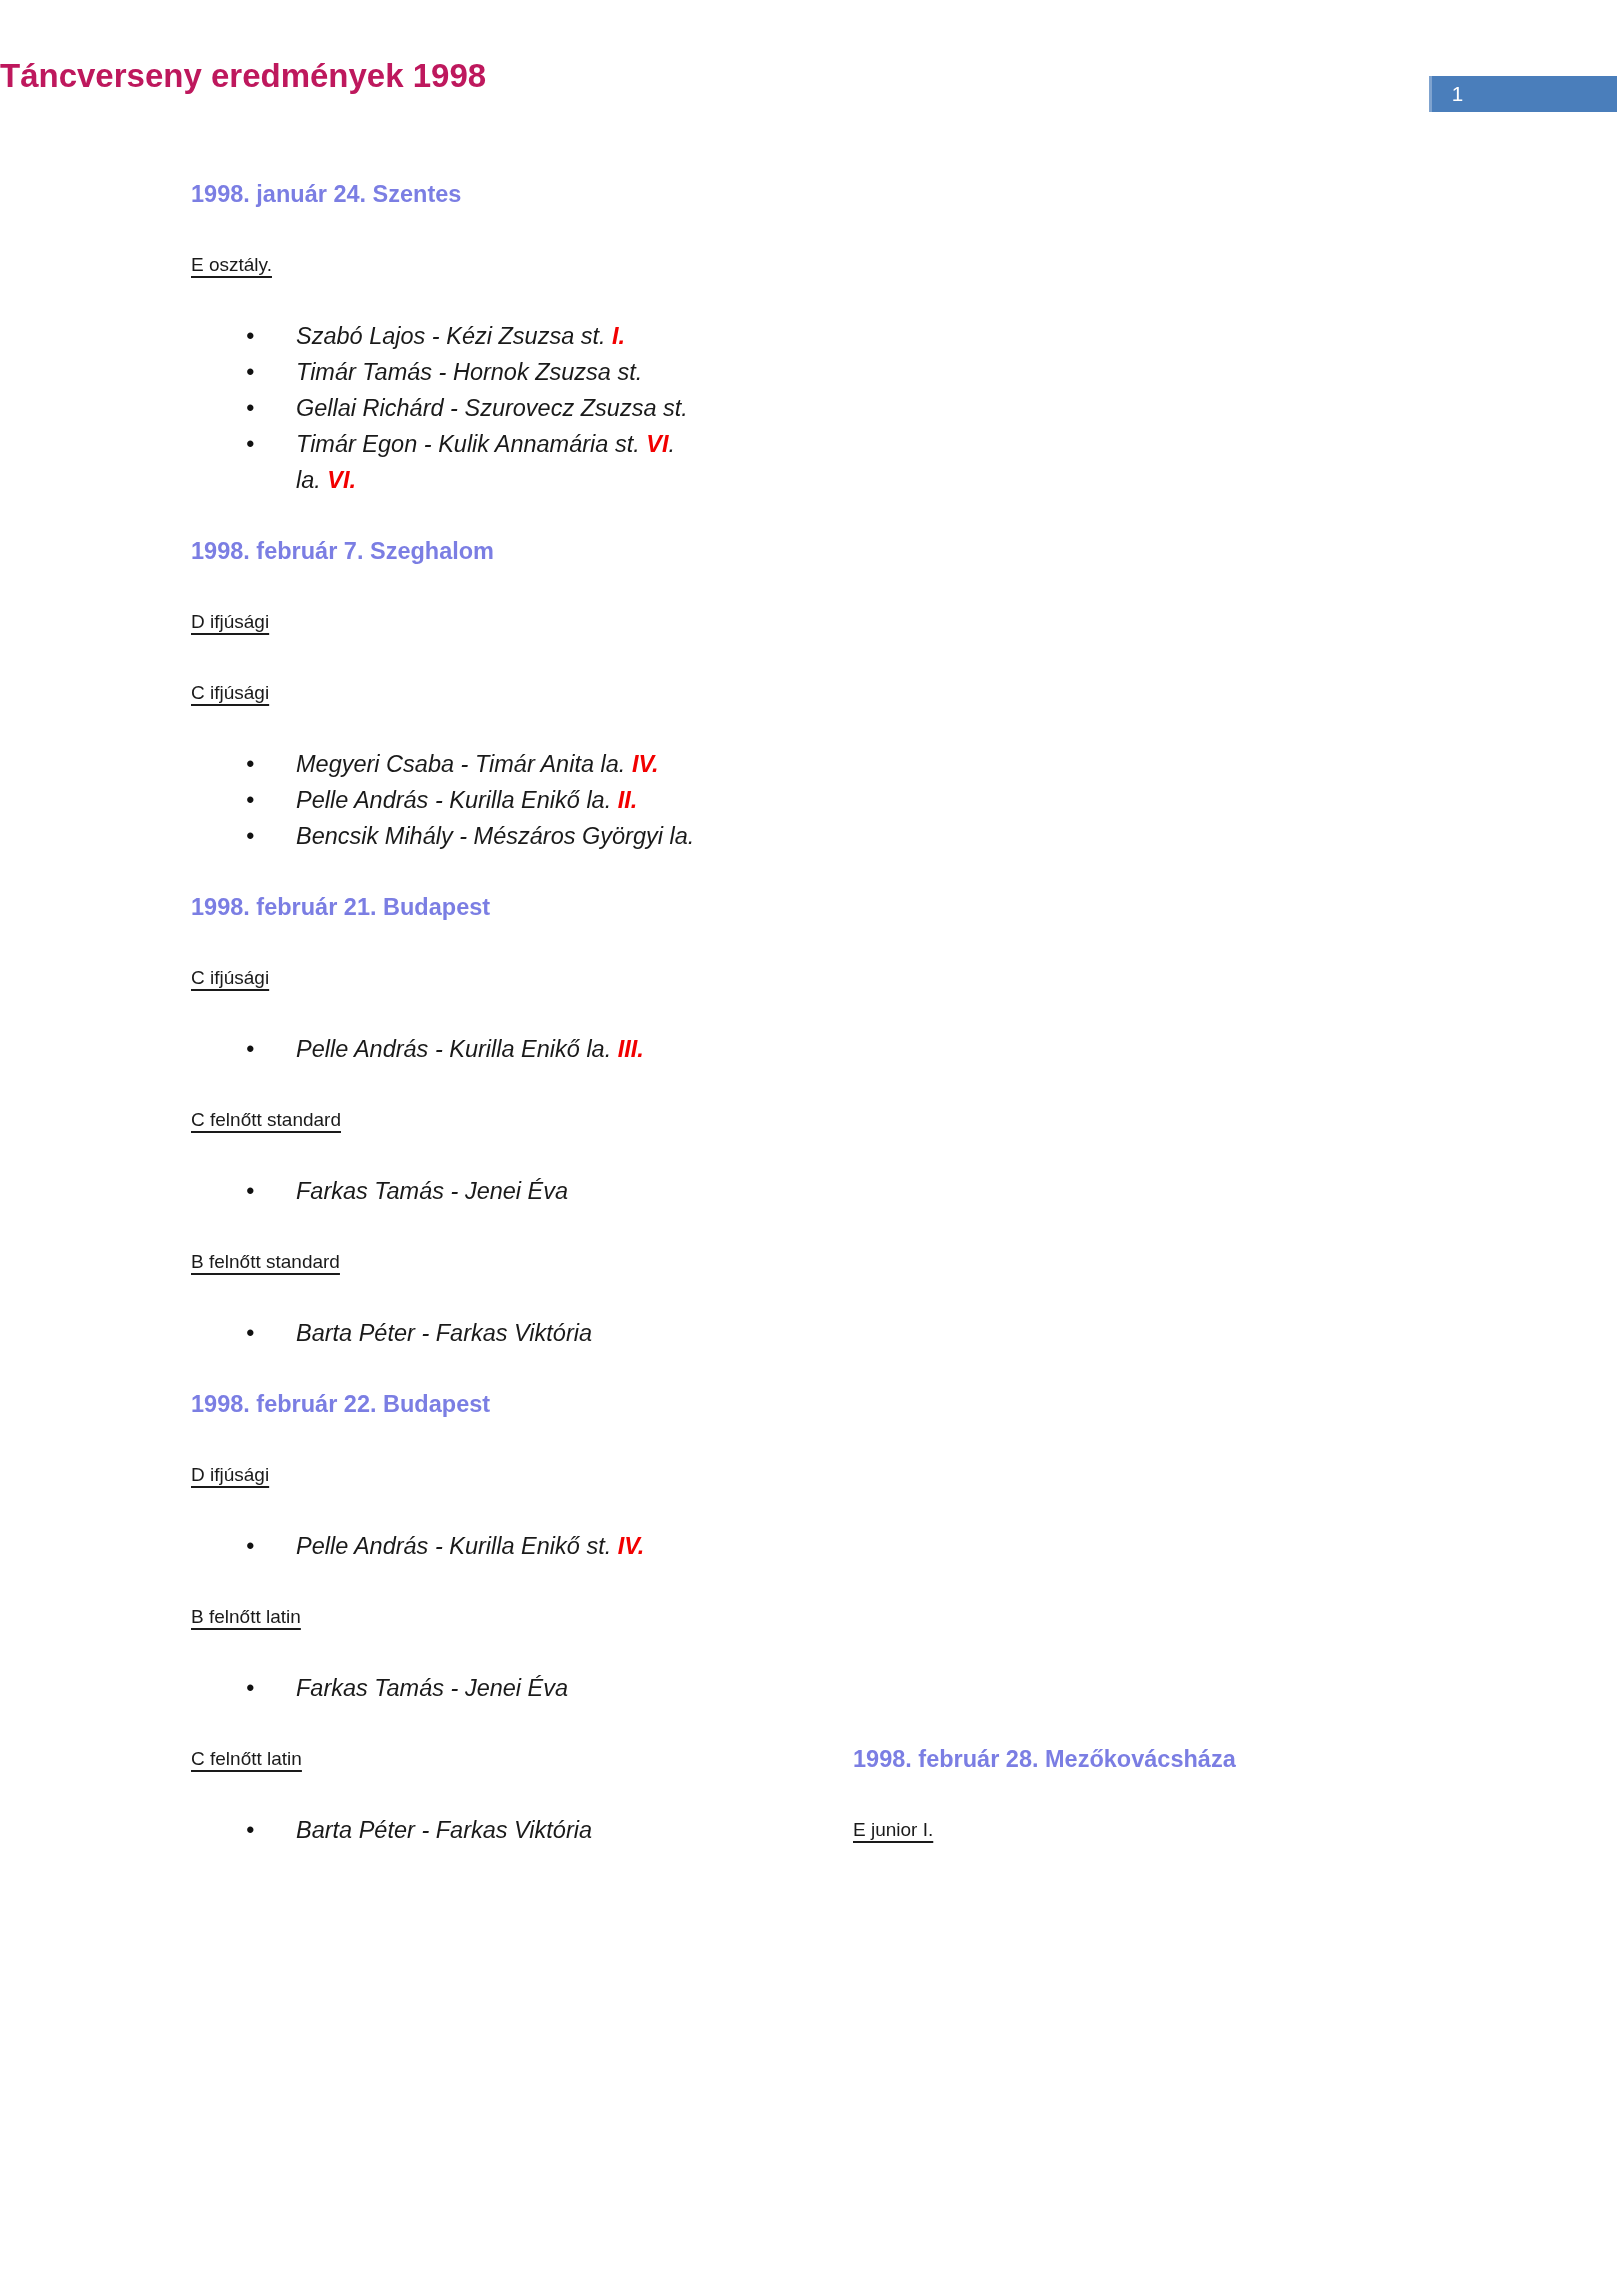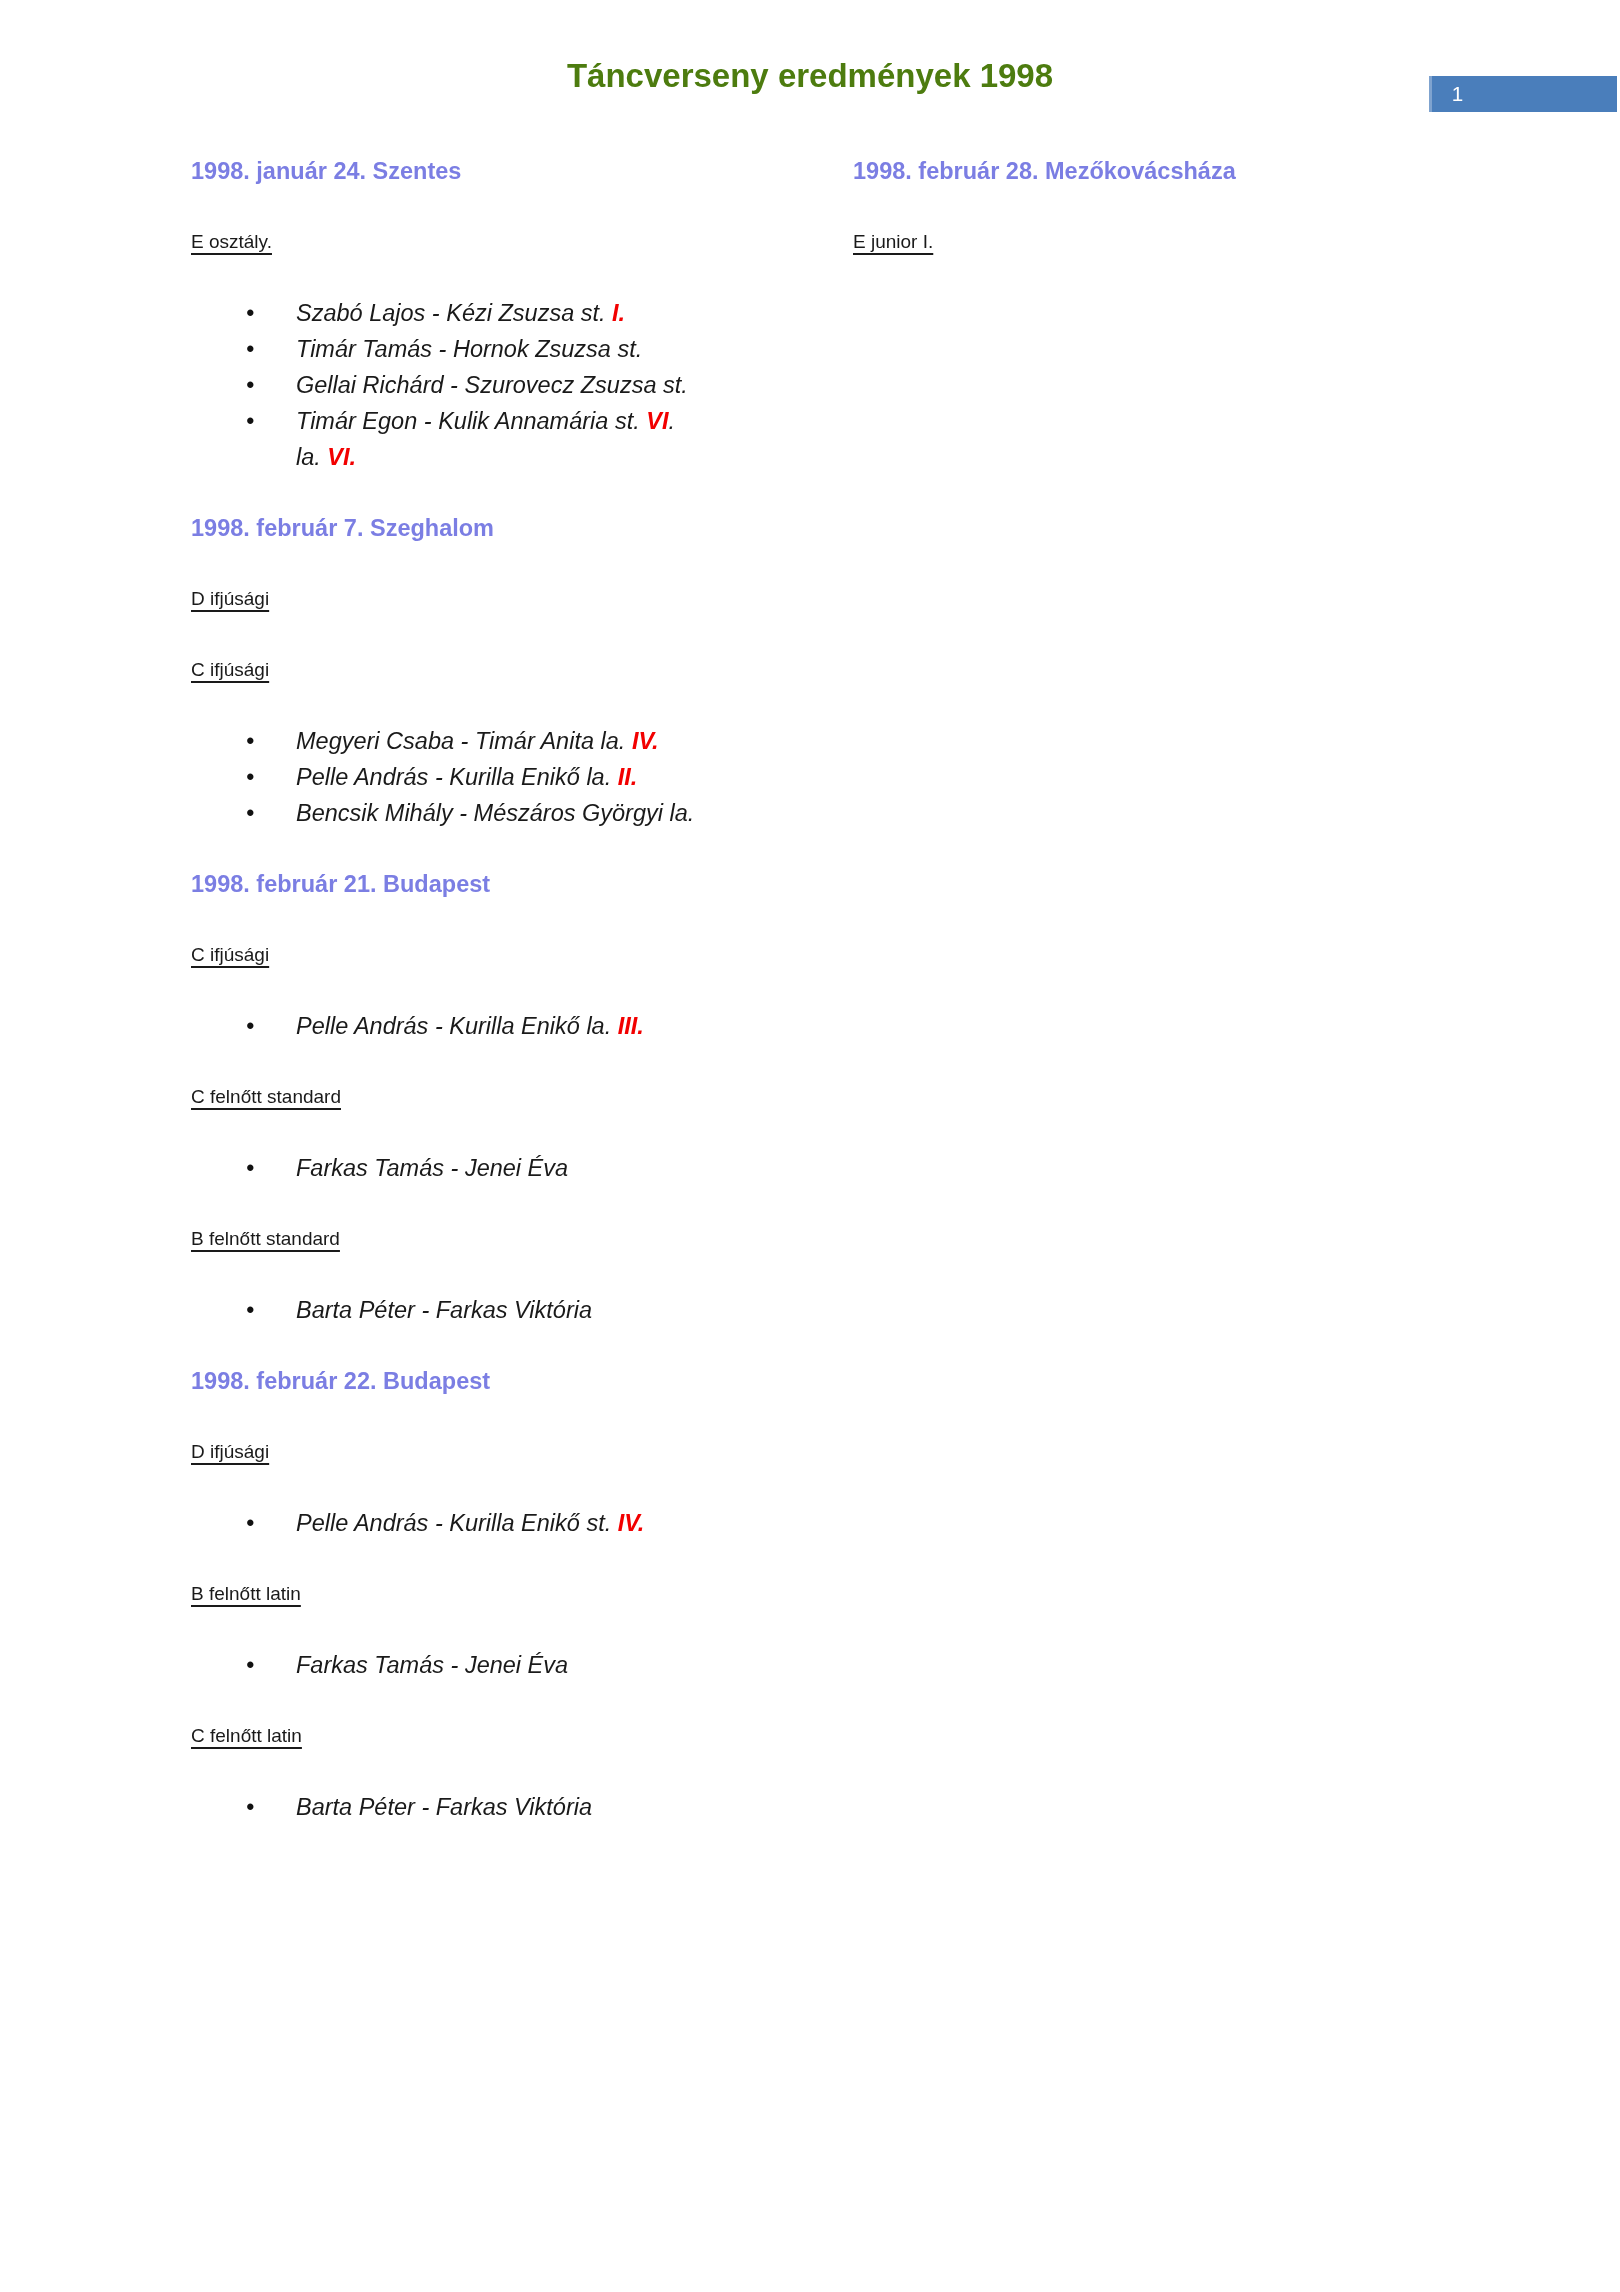--- a/index.html
+++ b/index.html
@@ -13,40 +13,39 @@
   body{
     width:1620px;height:2293px;
     background:#ffffff;
     font-family:"Liberation Sans", sans-serif;
     color:var(--text);
     position:relative;
     overflow:hidden;
   }
   .doc-title{
     font-size:33px;font-weight:bold;
-    text-align:center;
     margin:55px 0 0 0;
     line-height:41px;
-    color:#4d7c0f;
+    color:#be185d;
   }
   .page-badge{
     position:absolute;top:76px;right:2.9px;
     width:188px;height:36px;
     background:var(--badge);
     border-left:3.9px solid var(--badge-edge);
     box-sizing:border-box;
     display:flex;align-items:center;
   }
   .page-badge .num{
     color:#ffffff;font-size:20.6px;padding-left:19.6px;line-height:1;
   }
   .columns{
     display:flex;
-    margin:57px 0 0 191px;
-    align-items:flex-start;
+    margin:80px 0 0 191px;
+    align-items:flex-end;
   }
   .col-left{width:588px;flex:none}
   .col-right{margin-left:74px;width:608px;flex:none}
   .date-heading{
     color:var(--heading);
     font-weight:bold;
     font-size:23.5px;line-height:36px;
     margin:0 0 35px 0;
   }
   .subheading{

